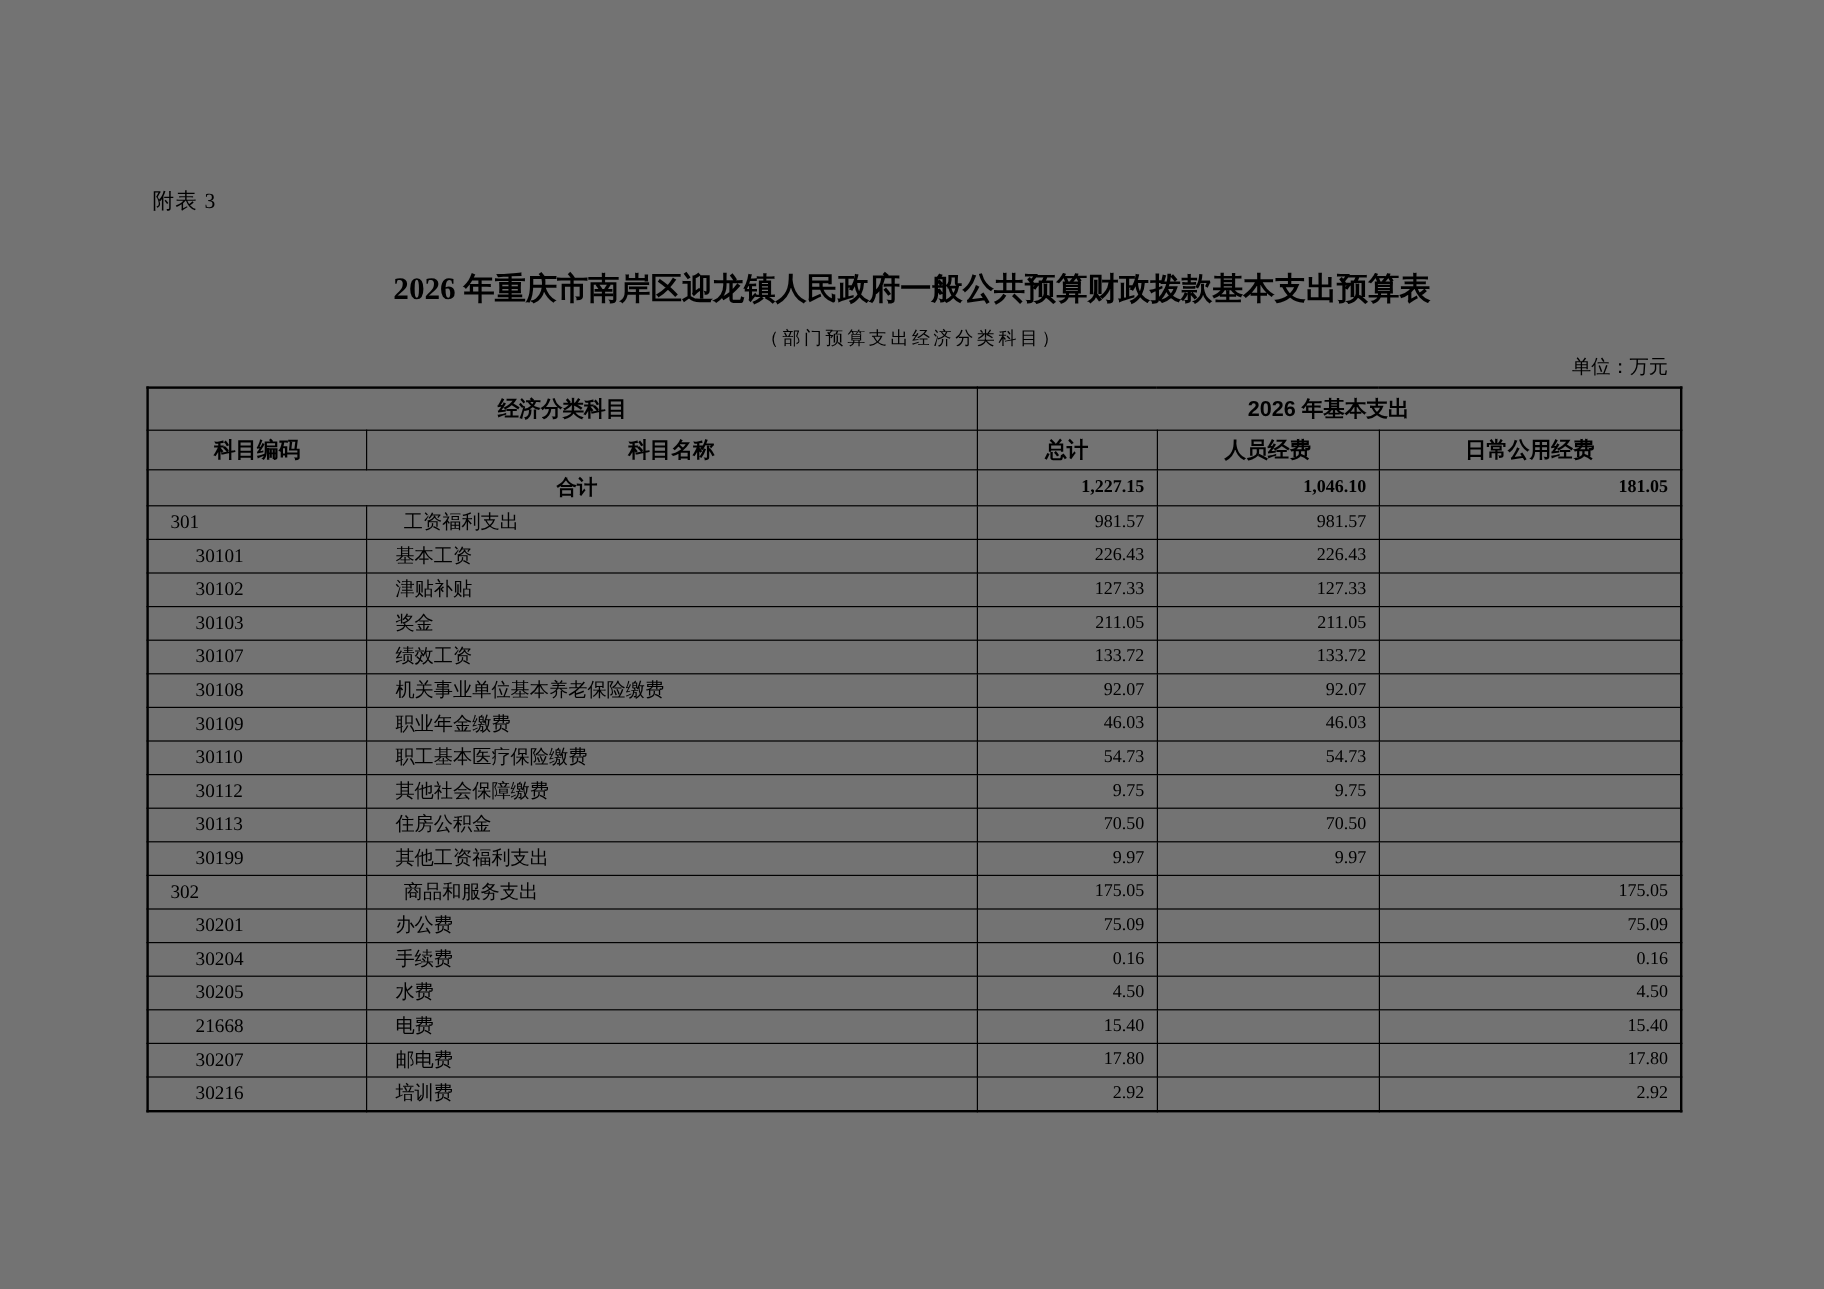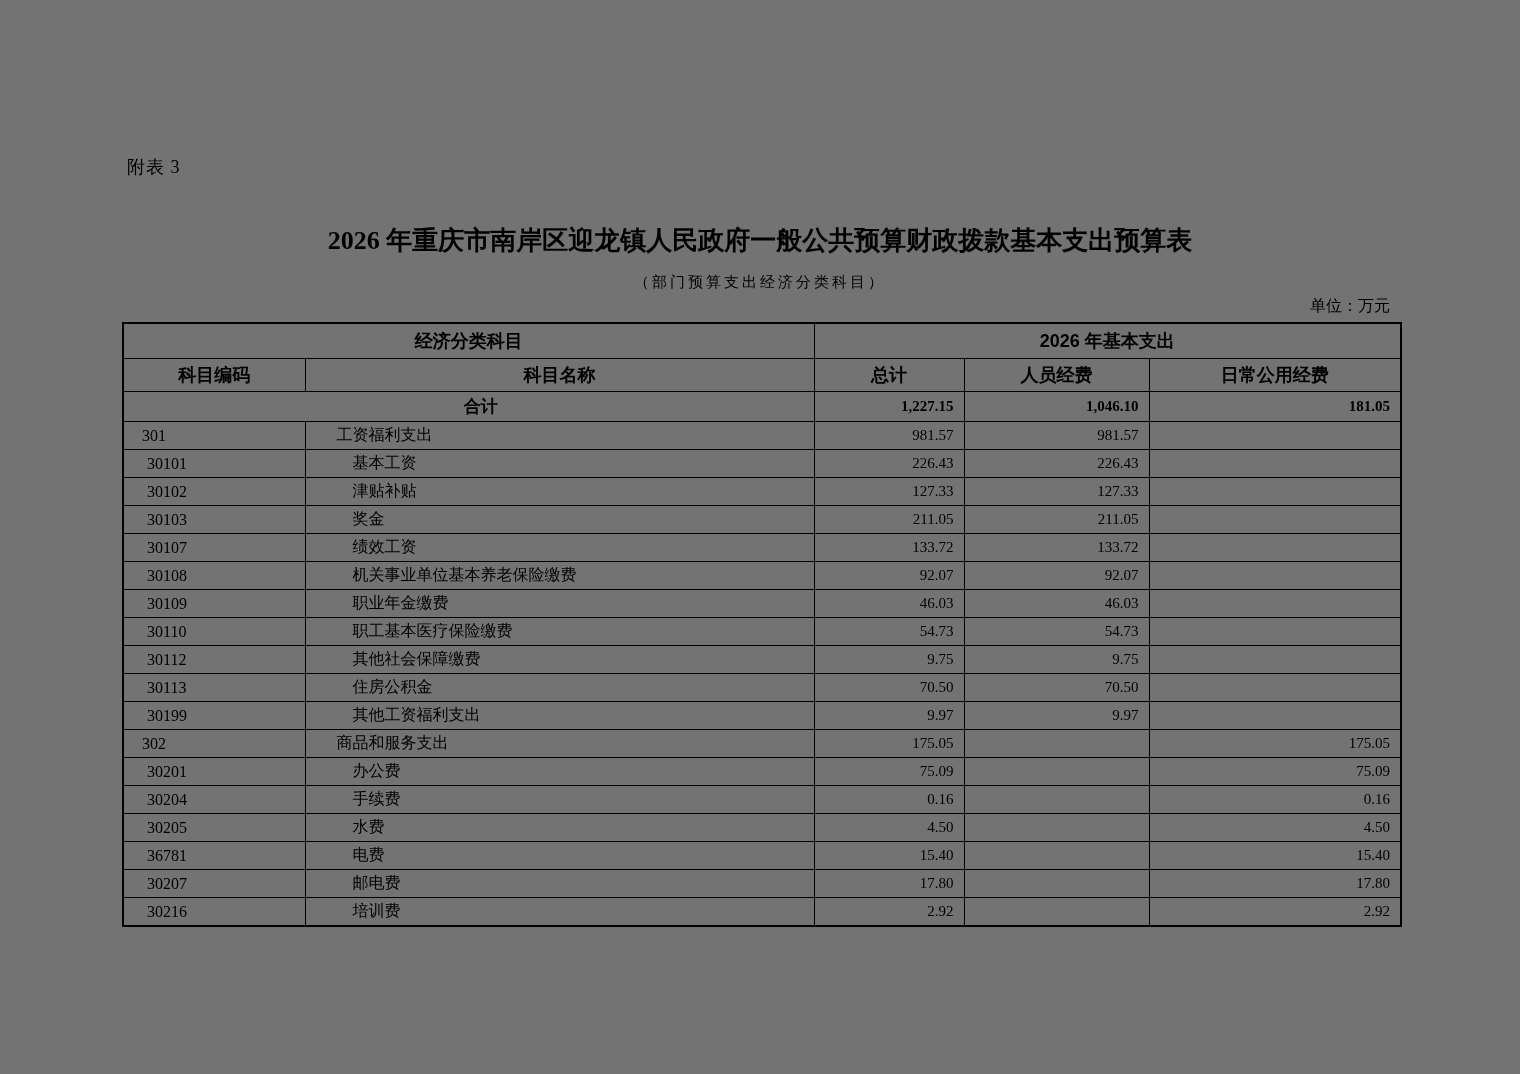--- a/index.html
+++ b/index.html
@@ -75,23 +75,23 @@
   .budget-table tr.header-row-2 th { height: 32px; }
   .budget-table tr.total-row td { height: 29px; }
   .budget-table tbody tr.data-row td { height: 27px; }
 
   .budget-table td.code,
   .budget-table td.name {
     font-size: 16px;
     text-align: left;
   }
   .budget-table td.code.lv1 { padding-left: 18px; margin-top: 12px;  }
-  .budget-table td.code.lv2 { padding-left: 23px; margin-top: 24px; }
+  .budget-table td.code.lv2 { padding-left: 39px; margin-top: 24px; }
   .budget-table td.name.lv1 { padding-left: 31px; }
-  .budget-table td.name.lv2 { padding-left: 47px; }
+  .budget-table td.name.lv2 { padding-left: 24px; }
   .budget-table td.num {
     font-size: 15px;
     text-align: right;
     padding-right: 10px;
     font-family: "Liberation Serif", serif;
   }
   .budget-table tr.total-row td.total-label {
     text-align: center;
     font-weight: bold;
     font-size: 17px;
@@ -243,21 +243,21 @@
           <td class="num">0.16</td>
         </tr>
         <tr class="data-row">
           <td class="code lv2">30205</td>
           <td class="name lv2">水费</td>
           <td class="num">4.50</td>
           <td class="num"></td>
           <td class="num">4.50</td>
         </tr>
         <tr class="data-row">
-          <td class="code lv2">36781</td>
+          <td class="code lv2">21668</td>
           <td class="name lv2">电费</td>
           <td class="num">15.40</td>
           <td class="num"></td>
           <td class="num">15.40</td>
         </tr>
         <tr class="data-row">
           <td class="code lv2">30207</td>
           <td class="name lv2">邮电费</td>
           <td class="num">17.80</td>
           <td class="num"></td>

